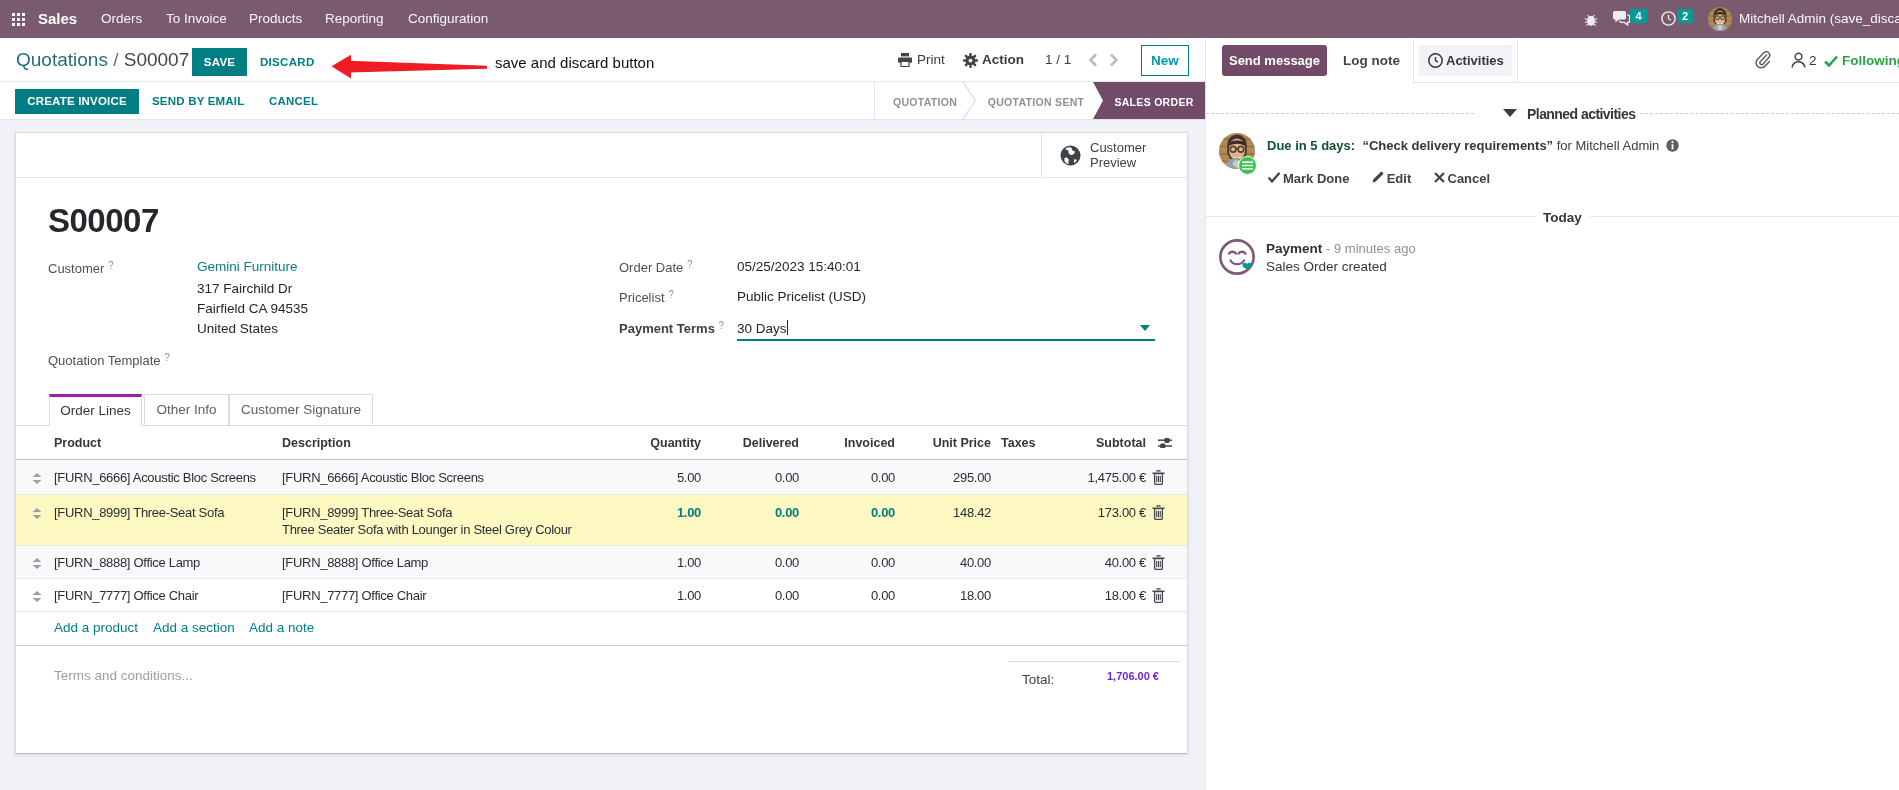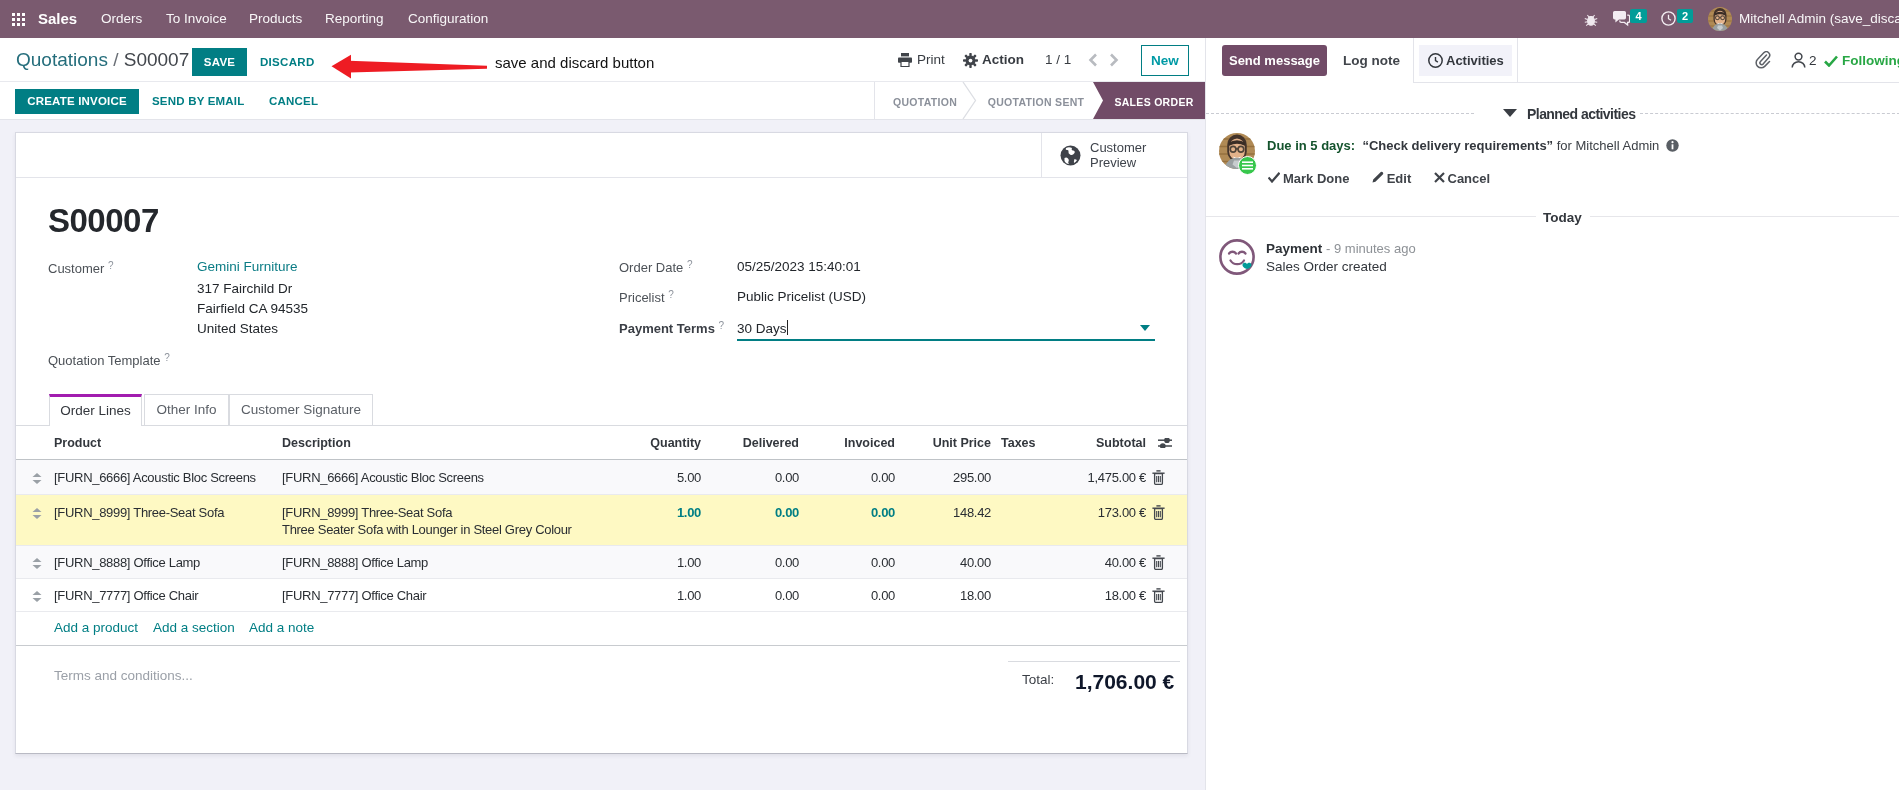--- a/index.html
+++ b/index.html
@@ -311,21 +311,21 @@
         <div class="abs row" style="top:186px;height:34px;background:#fff;border-bottom:1px solid #c8cbcf">
           <div class="abs" style="left:38px;top:8px;font-size:13.5px;color:#017e84">Add a product</div>
           <div class="abs" style="left:137px;top:8px;font-size:13.5px;color:#017e84">Add a section</div>
           <div class="abs" style="left:233px;top:8px;font-size:13.5px;color:#017e84">Add a note</div>
         </div>
       </div>
 
       <div class="abs" style="left:38px;top:535px;font-size:13.5px;color:#9ba0a8">Terms and conditions...</div>
       <div class="abs" style="left:992px;top:528px;width:172px;height:1px;background:#d9dbe0"></div>
       <div class="abs" style="left:1006px;top:539px;font-size:13.5px;color:#3a3e45">Total:</div>
-      <div class="abs" style="left:1059px;top:537px;width:84px;font-size:21px;font-weight:bold;color:#0f172a;text-align:right">1,706.00&nbsp;€</div>
+      <div class="abs" style="left:1059px;top:537px;width:84px;font-size:11px;font-weight:bold;color:#6d28d9;text-align:right">1,706.00&nbsp;€</div>
     </div>
   </div>
   <div id="chatter" class="abs">
 
     <div class="abs" style="left:16px;top:7px;width:105px;height:31px;background:#714b67;border-radius:3px;color:#fff;font-size:13px;font-weight:600;text-align:center;line-height:31px">Send message</div>
     <div class="abs" style="left:137px;top:7px;height:31px;line-height:31px;font-size:13.5px;font-weight:600;color:#41454b">Log note</div>
     <div class="abs" style="left:207px;top:0;width:105px;height:45px;border-left:1px solid #e3e4ea;border-right:1px solid #e3e4ea"></div>
     <div class="abs" style="left:207px;top:44px;width:487px;height:1px;background:#e3e4ea"></div>
     <div class="abs" style="left:213px;top:7px;width:93px;height:31px;background:#f2f2f9"></div>
     <svg class="abs" style="left:222px;top:15px" width="15" height="15" viewBox="0 0 15 15">

